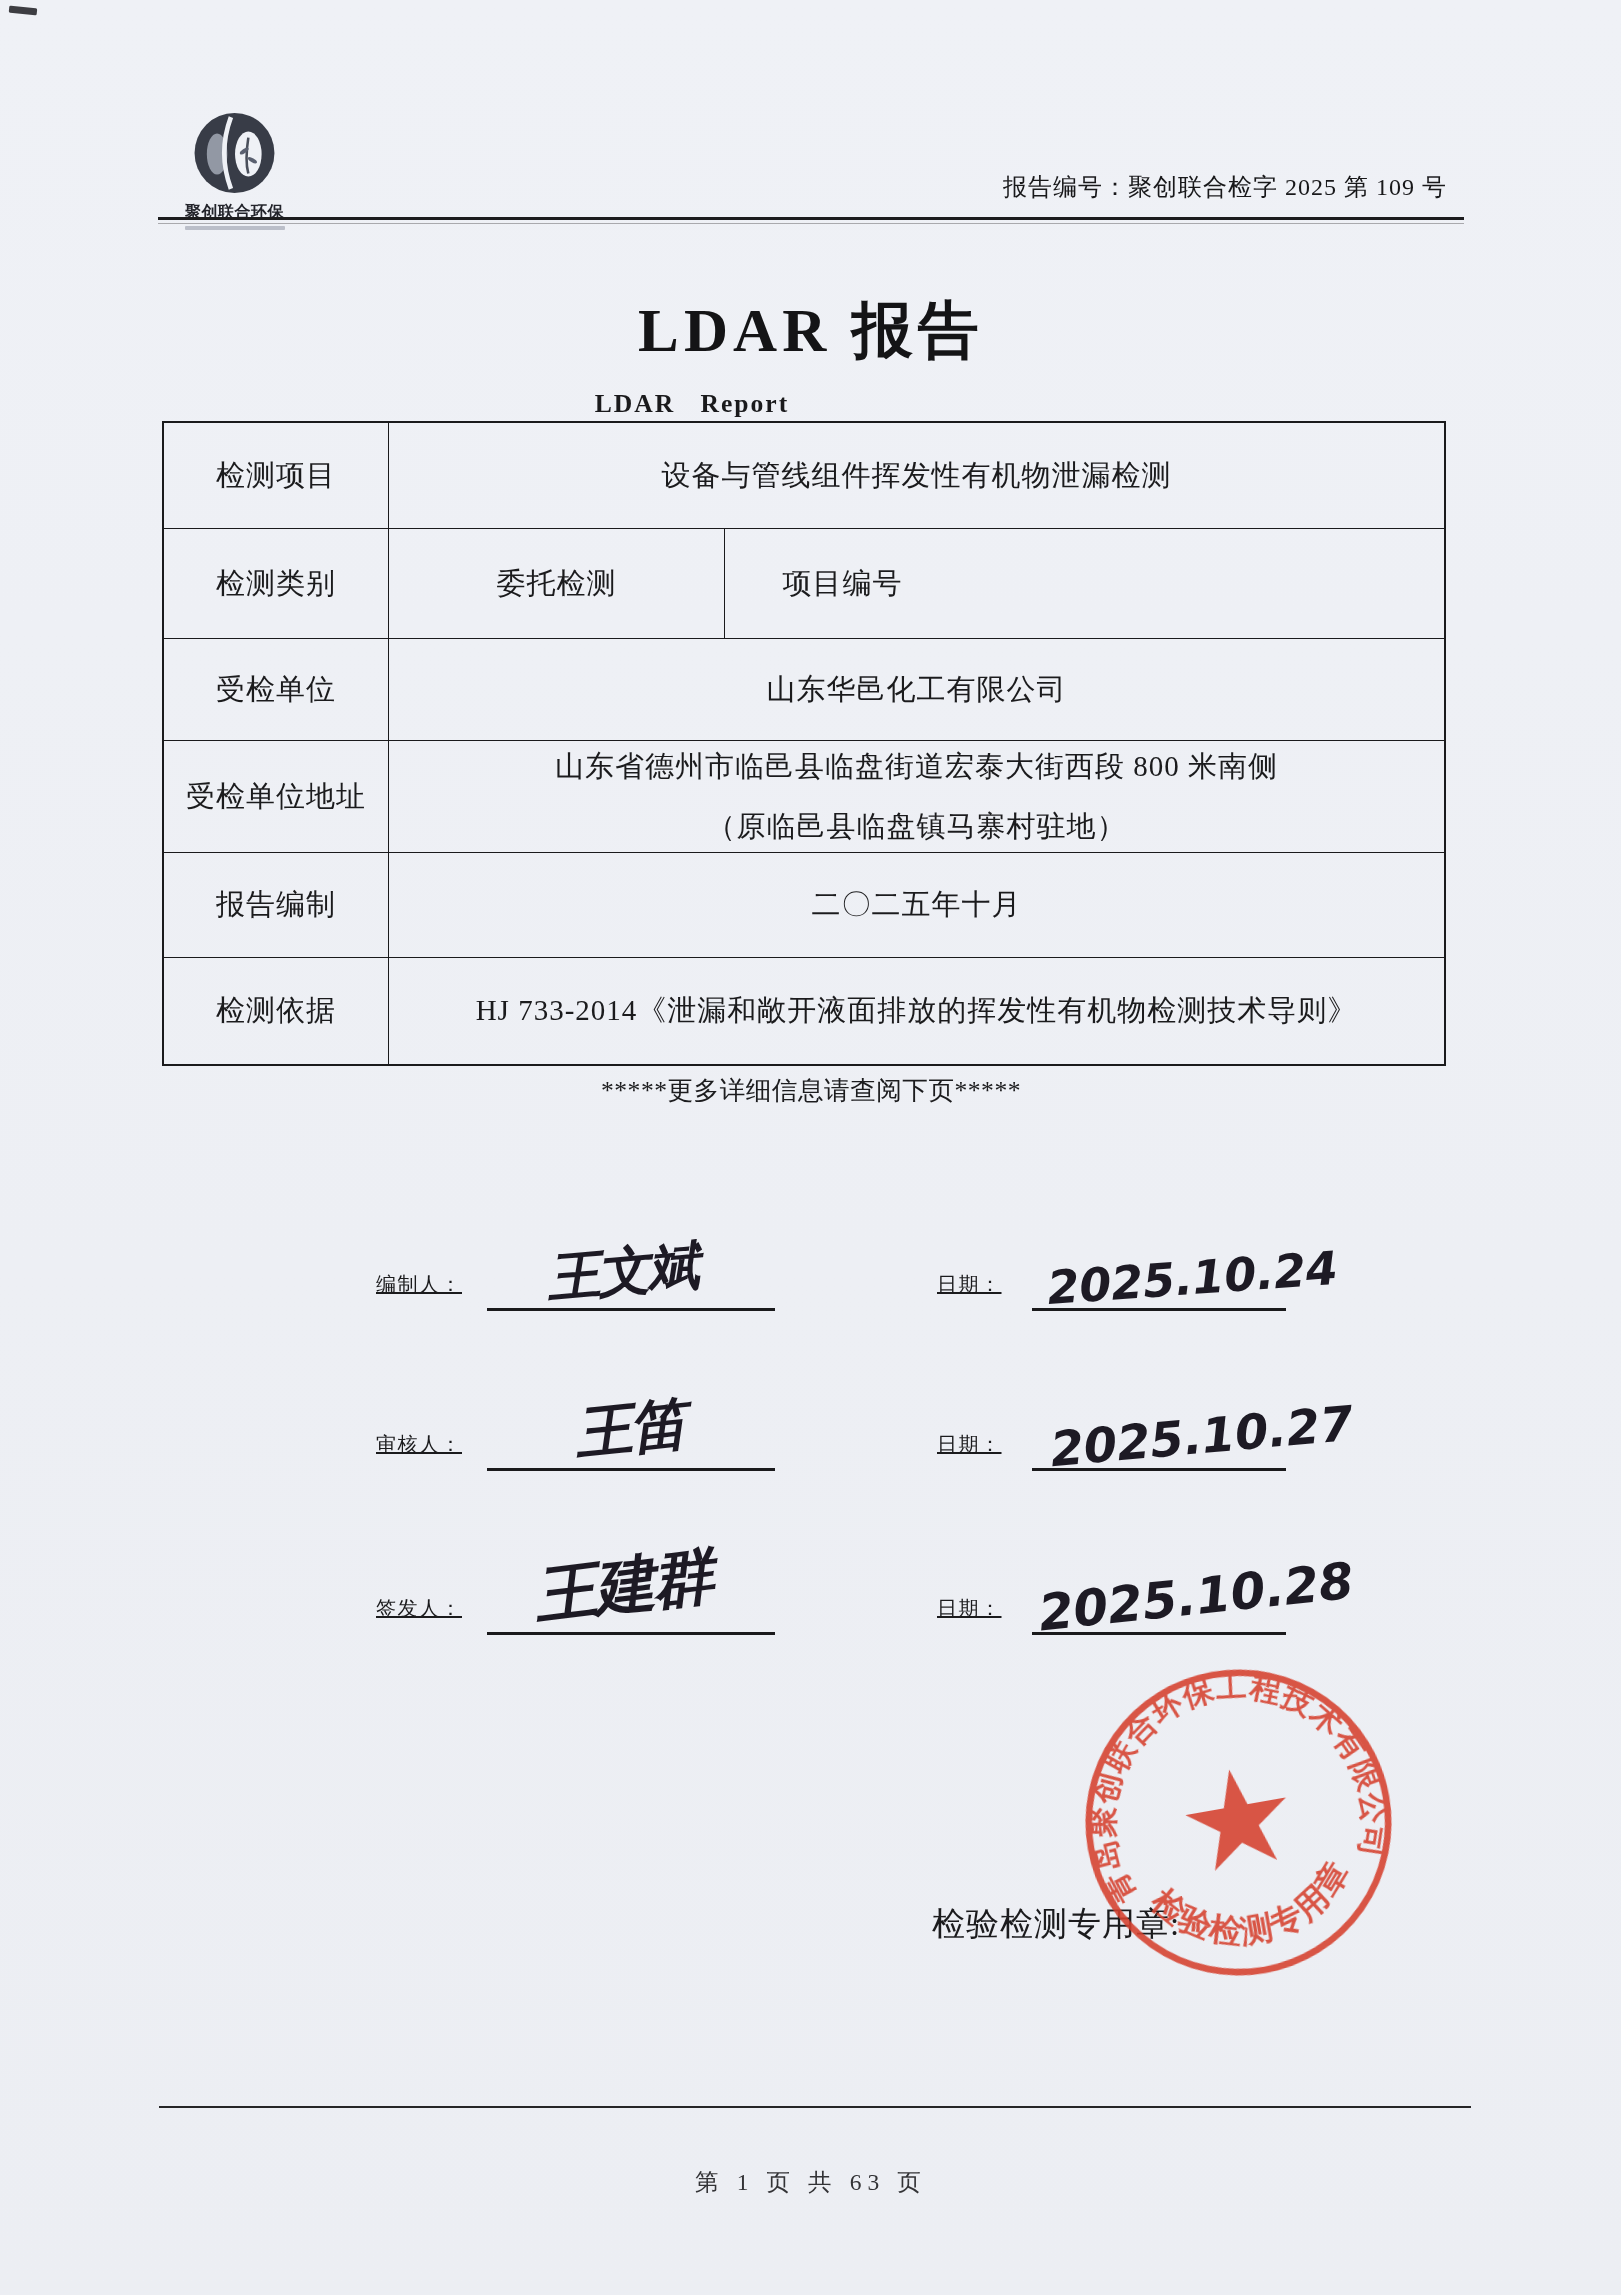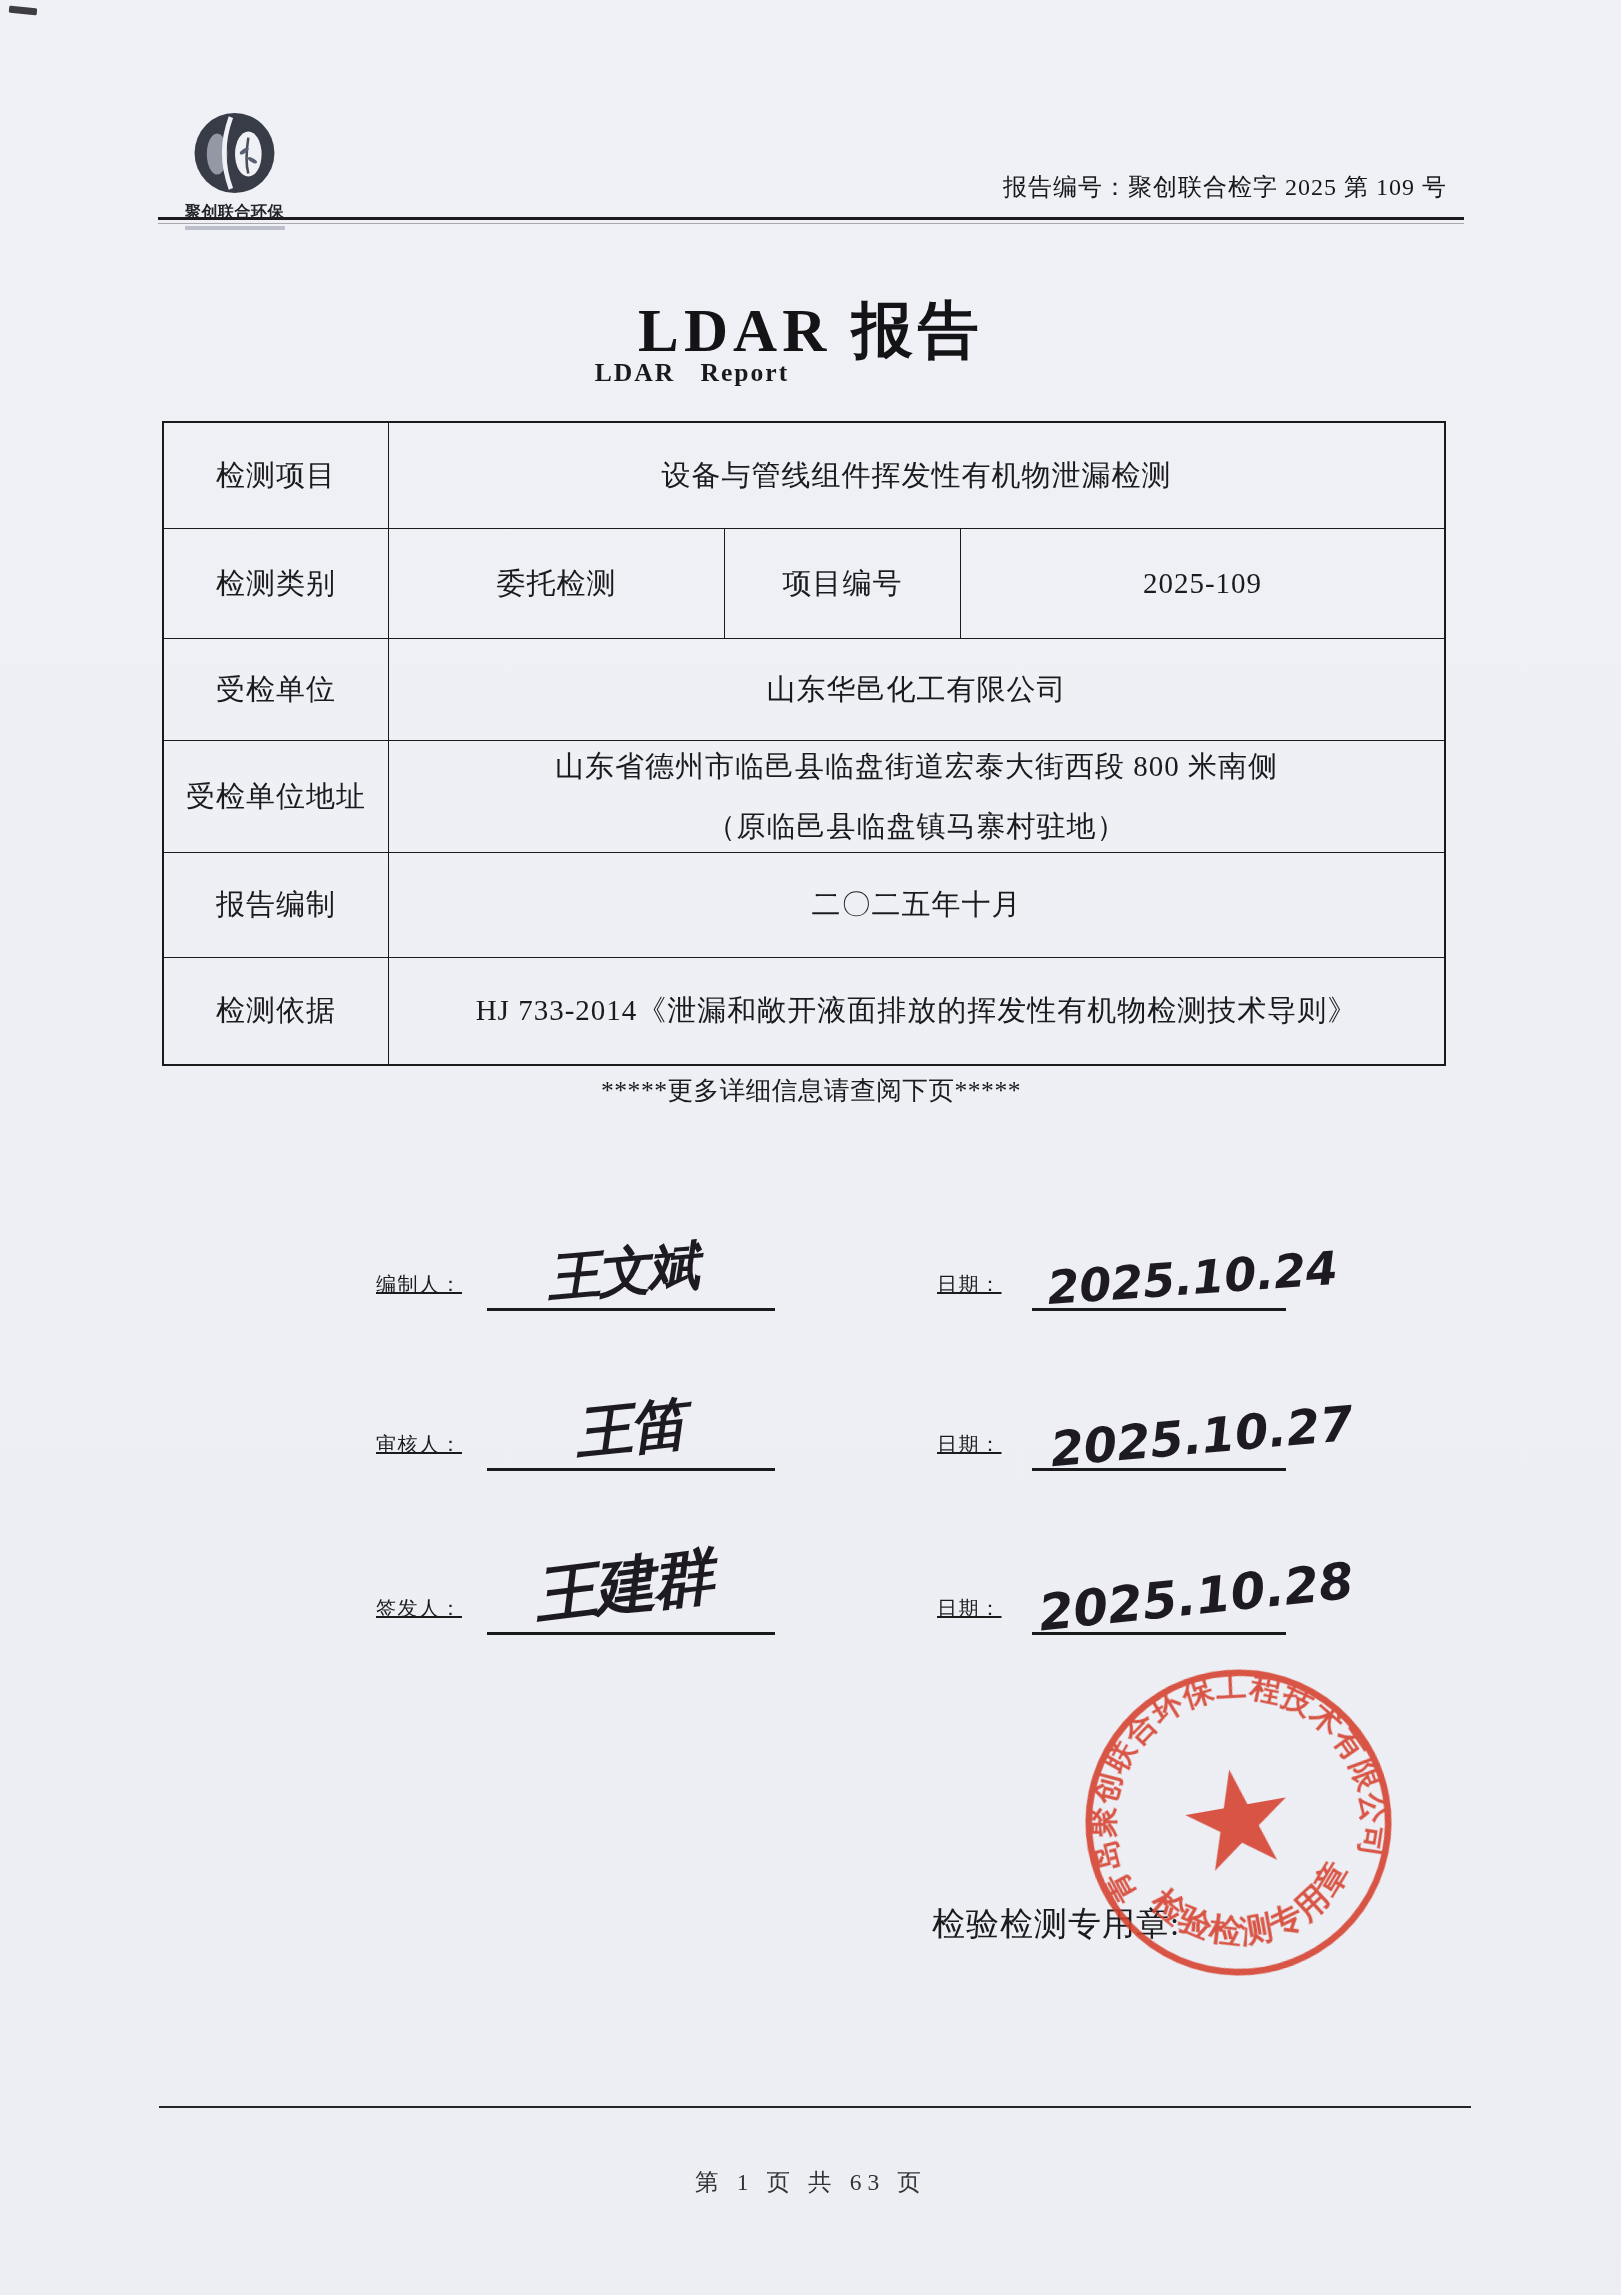--- a/index.html
+++ b/index.html
@@ -31,21 +31,21 @@
     font-size:24px;letter-spacing:1px;color:#18181a;white-space:nowrap;
   }
   .head-rule{position:absolute;left:158px;top:217px;width:1306px;height:3.1px;background:#1c1c1e;}
   .head-rule-echo{position:absolute;left:158px;top:223px;width:1306px;height:1px;background:#a9a9ad;}
   
   .title-main{
     position:absolute;left:0;top:290px;width:1622px;text-align:center;
     font-size:61px;font-weight:bold;letter-spacing:5.1px;color:#141416;margin:0;
   }
   .title-sub{
-    position:absolute;left:0;top:358px;width:1384px;text-align:center;
+    position:absolute;left:0;top:389px;width:1384px;text-align:center;
     font-size:25.6px;font-weight:bold;letter-spacing:2px;color:#1a1a1c;margin:0;white-space:pre;
   }
   
   .info-table{
     position:absolute;left:162px;top:421px;width:1284px;height:645px;
     border:2.6px solid #1a1a1c;box-sizing:border-box;
     display:flex;flex-direction:column;background:transparent;
   }
   .tr{display:flex;box-sizing:border-box;}
   .tr + .tr{border-top:1.5px solid #1a1a1c;}
@@ -123,21 +123,20 @@
 
   <div class="info-table">
     <div class="tr r1">
       <div class="cell c-label">检测项目</div>
       <div class="cell c-flex">设备与管线组件挥发性有机物泄漏检测</div>
     </div>
     <div class="tr r2">
       <div class="cell c-label">检测类别</div>
       <div class="cell c-mid">委托检测</div>
       <div class="cell c-code">项目编号</div>
-      <div class="cell c-flex">2025-109</div>
     </div>
     <div class="tr r3">
       <div class="cell c-label">受检单位</div>
       <div class="cell c-flex">山东华邑化工有限公司</div>
     </div>
     <div class="tr r4">
       <div class="cell c-label">受检单位地址</div>
       <div class="cell c-flex addr">
         <span>山东省德州市临邑县临盘街道宏泰大街西段 800 米南侧</span>
         <span>（原临邑县临盘镇马寨村驻地）</span>

